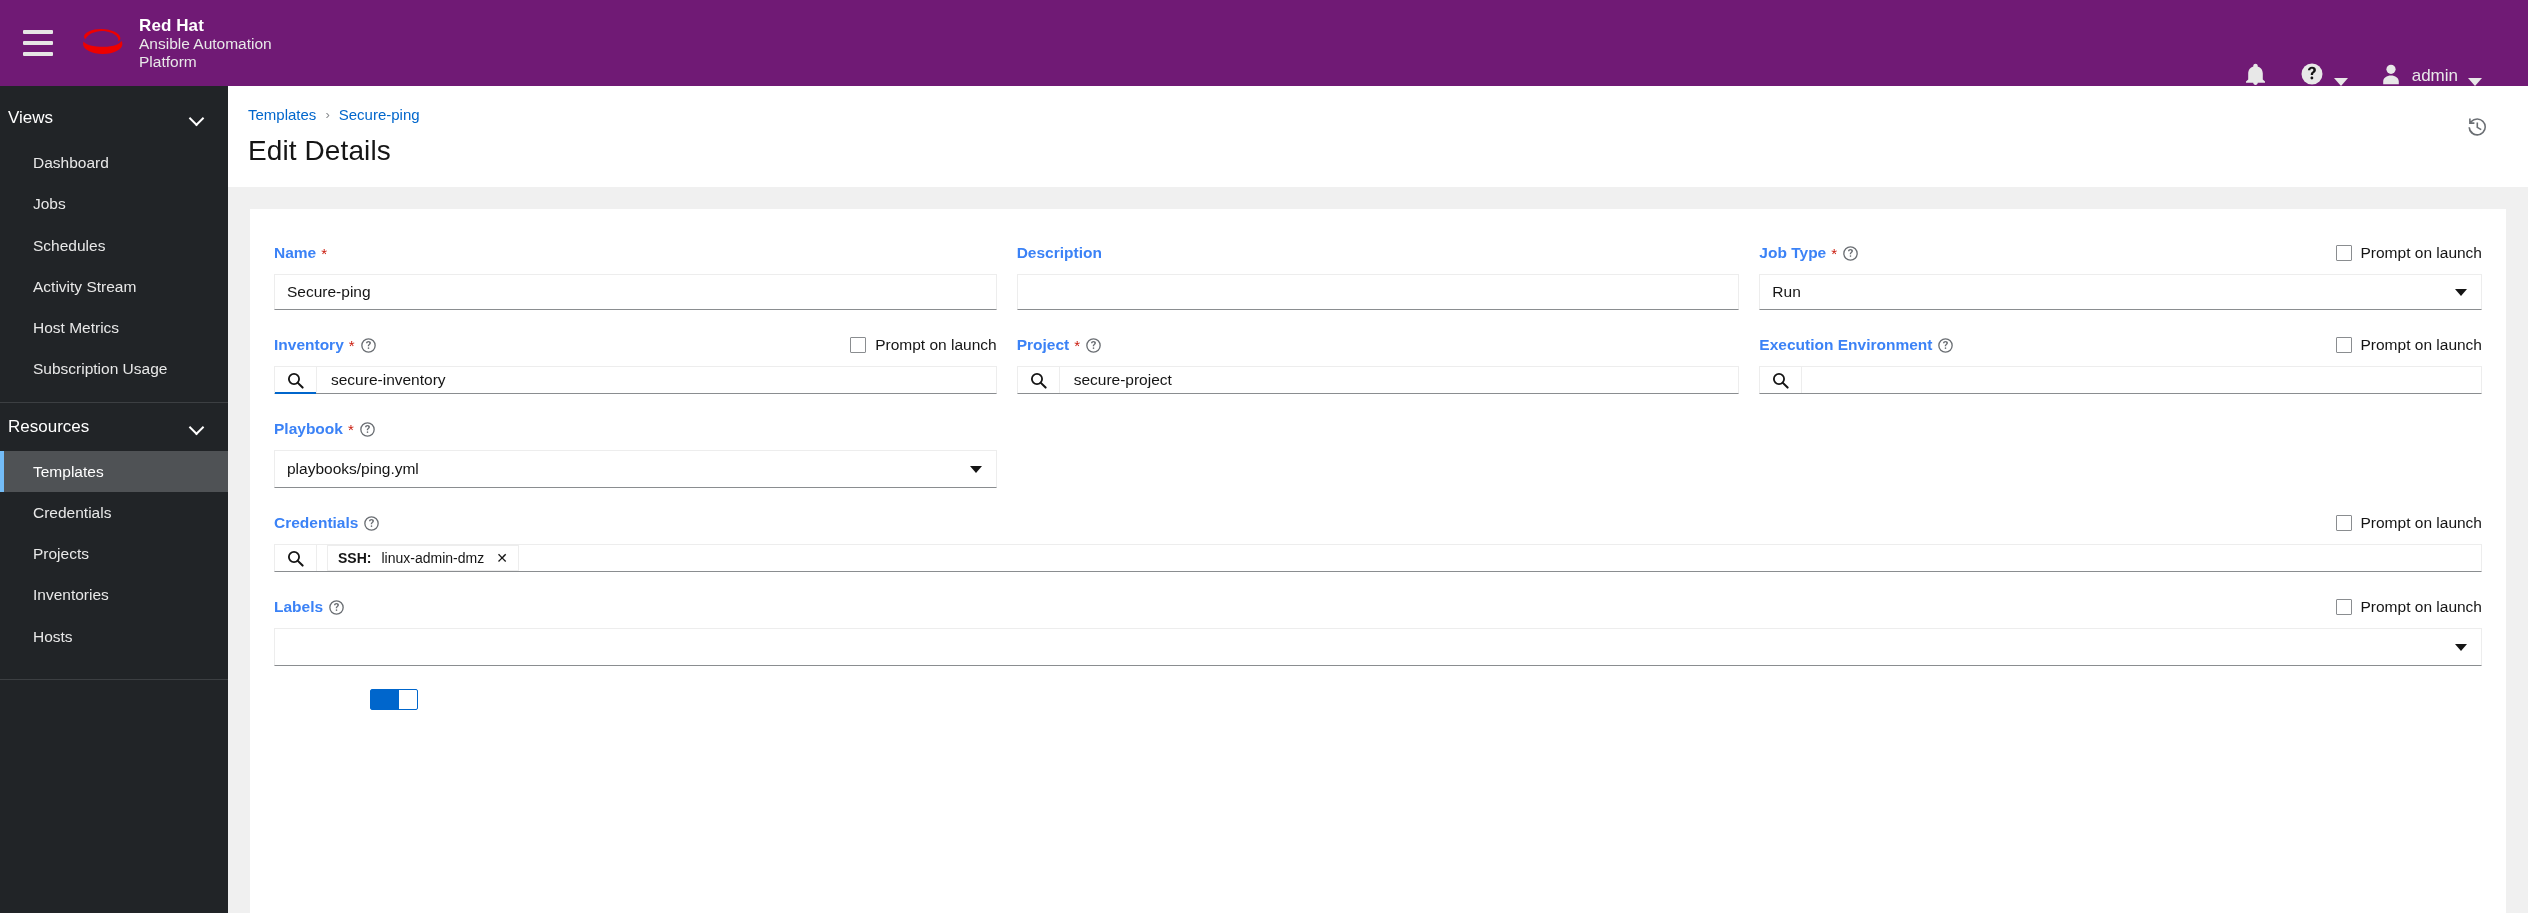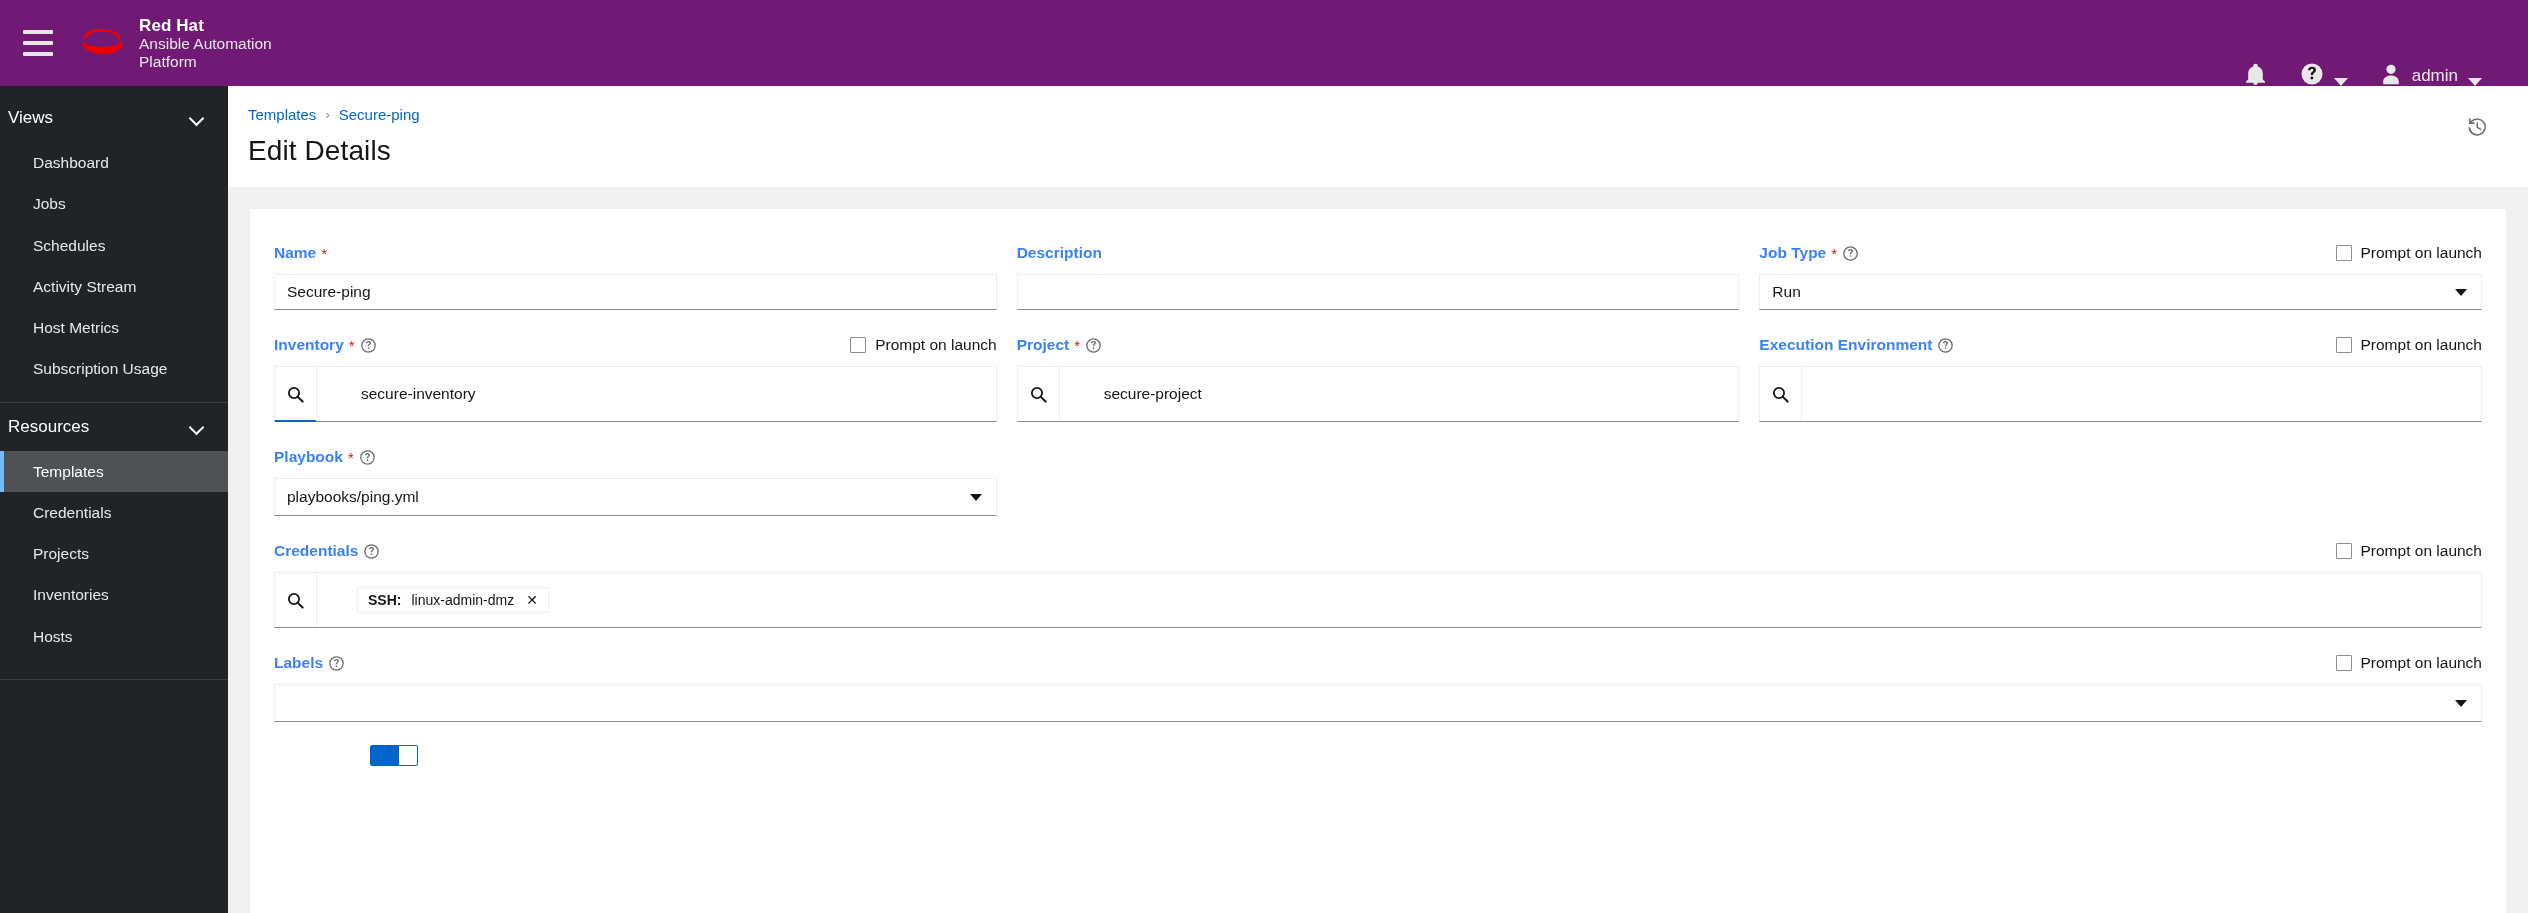--- a/index.html
+++ b/index.html
@@ -105,21 +105,21 @@
     width: 100%; height: 36px;
     border: 1px solid #ededed; border-bottom: 1px solid #8a8d90;
     background: #fff; display: flex; align-items: center;
   }
   .inp-val { padding: 0 12px; font-size: 15.5px; color: #151515; white-space: nowrap; overflow: hidden; }
   .inp.tall { height: 38px; }
 
   .sel { justify-content: space-between; padding-right: 14px; }
   .sel .caret { width: 0; height: 0; border-left: 6px solid transparent; border-right: 6px solid transparent; border-top: 7px solid #151515; }
 
-  .srch { border: 1px solid #ededed; border-bottom: 1px solid #8a8d90; height: 56px; display: flex; align-items: stretch; background: #fff; gap: 30px; }
+  .srch { border: 1px solid #ededed; border-bottom: 1px solid #8a8d90; height: 28px; display: flex; align-items: stretch; background: #fff; }
   .srch-btn {
     width: 42px; flex: 0 0 42px;
     display: flex; align-items: center; justify-content: center;
     border-right: 1px solid #ededed; cursor: pointer; position: relative;
   }
   .srch-btn.accent:after { content: ""; position: absolute; left: 0; right: 0; bottom: -1px; height: 2.5px; background: #06c; }
   .srch-body { flex: 1 1 auto; display: flex; align-items: center; padding: 0 10px; gap: 8px; min-width: 0; }
   .srch-txt { font-size: 15.5px; color: #151515; padding-left: 4px; }
 
   .chip {

